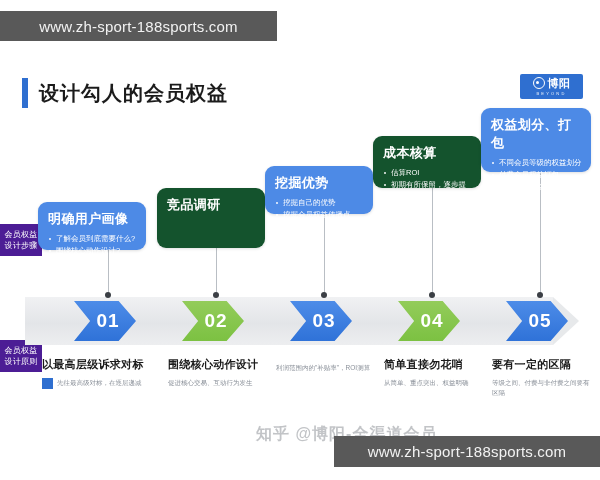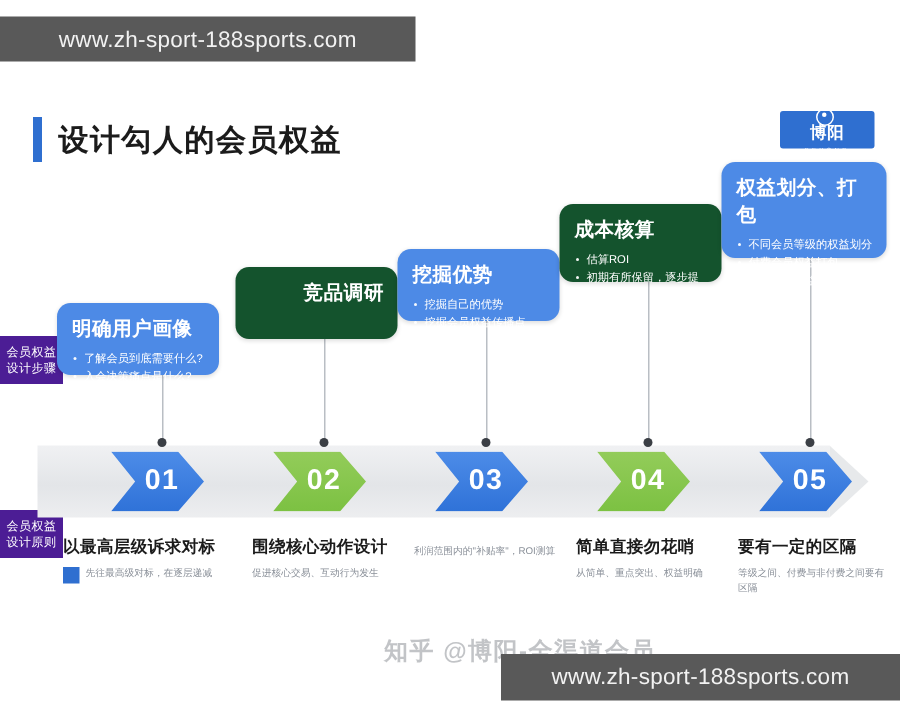--- a/index.html
+++ b/index.html
@@ -74,21 +74,20 @@
     display: flex;
     flex-direction: column;
     align-items: center;
     justify-content: center;
     color: #ffffff;
   }
   .logo-row {
     display: flex;
     align-items: center;
     line-height: 1;
-    flex-direction: column;
   }
   .logo-mark {
     width: 10px; height: 10px;
     border-radius: 50%;
     border: 1.4px solid #ffffff;
     margin-right: 3px;
     position: relative;
   }
   .logo-mark::after {
     content: "";
@@ -294,25 +293,25 @@
     <div class="stem" style="left:432px; top:136px; height:106px;"></div>
     <div class="dot" style="left:429px; top:240px;"></div>
 
     <div class="stem" style="left:540px; top:120px; height:122px;"></div>
     <div class="dot" style="left:537px; top:240px;"></div>
 
     <div class="card blue" style="left:38px; top:150px; width:108px; height:48px;">
       <div class="card-title">明确用户画像</div>
       <ul>
         <li>了解会员到底需要什么?</li>
-        <li>入会决策痛点是什么?</li>
+        <li>围绕核心动作设计?</li>
       </ul>
     </div>
 
-    <div class="card green" style="left:157px; top:126px; width:108px; height:48px;text-align:right;">
+    <div class="card green" style="left:157px; top:136px; width:108px; height:60px;">
       <div class="card-title">竞品调研</div>
     </div>
 
     <div class="card blue" style="left:265px; top:114px; width:108px; height:48px;">
       <div class="card-title">挖掘优势</div>
       <ul>
         <li>挖掘自己的优势</li>
         <li>挖掘会员权益传播点</li>
       </ul>
     </div>

